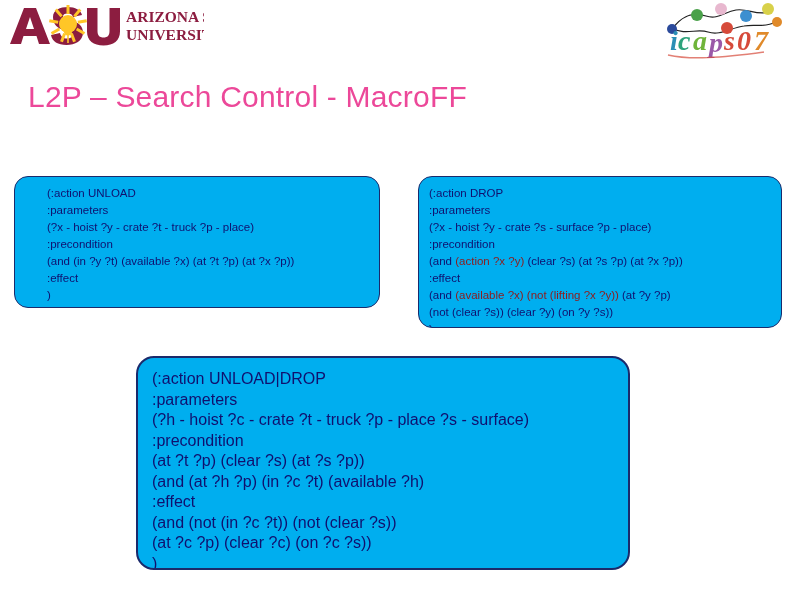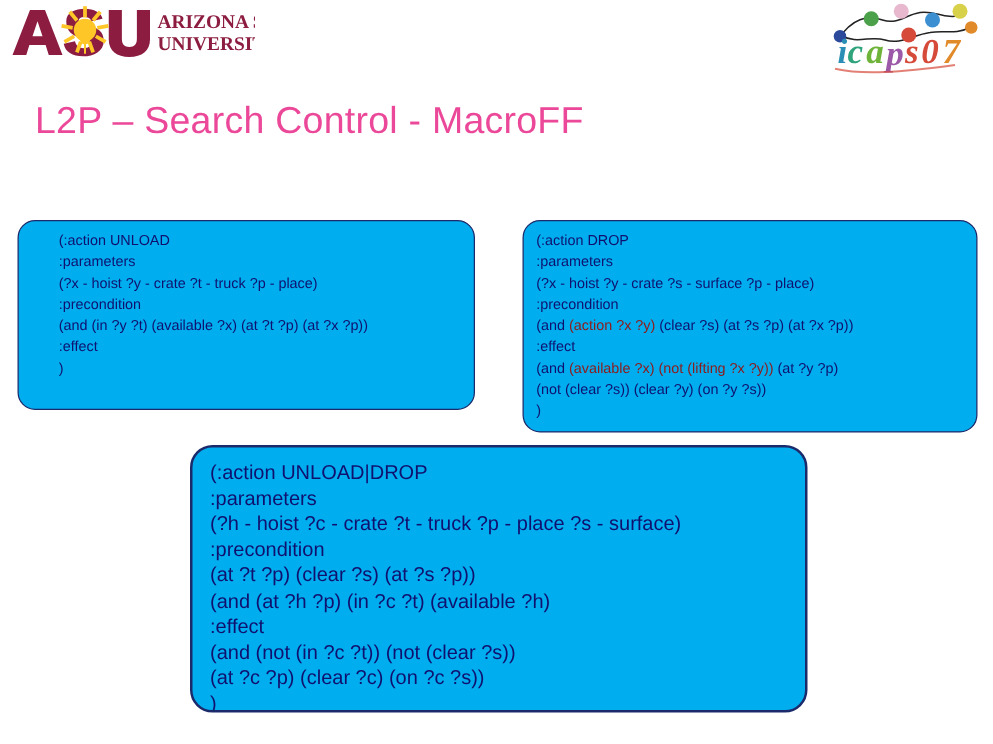--- a/index.html
+++ b/index.html
@@ -62,35 +62,34 @@
     font-size: 11.5px;
     line-height: 17px;
     padding: 8px 10px 6px 10px;
   }
   .pddl-box.large {
     font-size: 16px;
     line-height: 20.5px;
     padding: 11px 14px 8px 14px;
     border-width: 2px;
     border-radius: 18px;
-    margin-left: 16px;
   }
 
   #box-unload {
     left: 14px;
     top: 176px;
     width: 366px;
-    height: 152px;
+    height: 132px;
     padding-left: 32px;
   }
   #box-drop {
     left: 418px;
     top: 176px;
     width: 364px;
-    height: 170px;
+    height: 152px;
   }
   #box-macro {
     left: 136px;
     top: 356px;
     width: 494px;
     height: 214px;
   }
 
   .code-line {
     white-space: pre;

